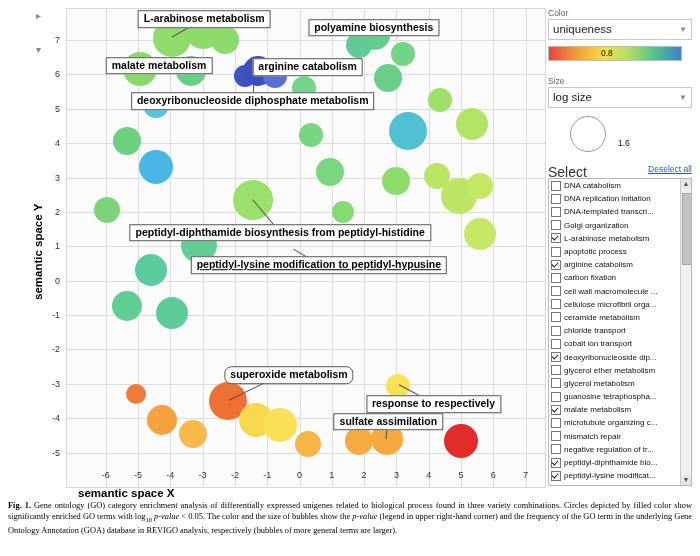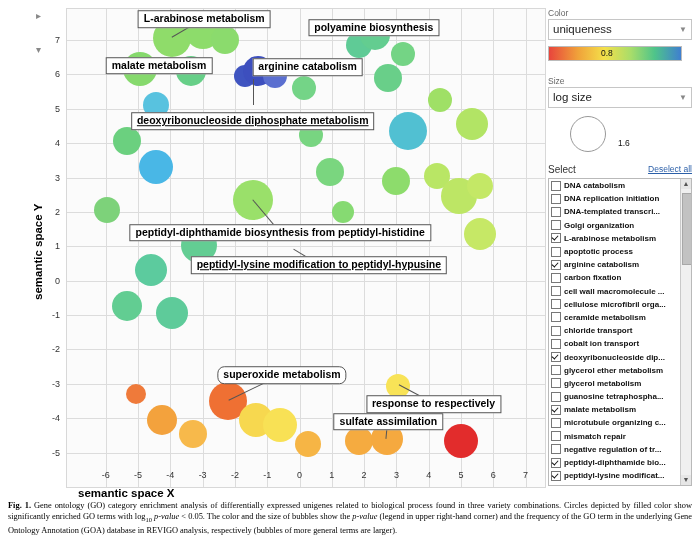--- a/index.html
+++ b/index.html
@@ -62,27 +62,27 @@
   .legend-grad .lbl{
     position:absolute;top:1px;font-size:8.5px;color:#111;
   }
   .size-legend{position:relative;height:44px;margin-top:4px;}
   .size-circle{
     position:absolute;border:1px solid #999;border-radius:50%;background:#fff;
   }
   .size-legend .num{position:absolute;font-size:8.5px;color:#111;}
 
   .select-head{margin-top:8px;position:relative;height:12px;}
-  .select-head .lft{position:absolute;left:0;top:0;font-size:10px;color:#333;}
+  .select-head .lft{position:absolute;left:0;top:0;font-size:14px;color:#333;}
   .select-head .rgt{position:absolute;right:0;top:0;font-size:8.5px;color:#2b5fa8;text-decoration:underline;}
   .list-box{
     margin-top:2px;border:1px solid #b9b9b9;background:#fff;height:306px;
     overflow:hidden;position:relative;
   }
-  .list-scroll{position:absolute;left:0;top:0;right:10px;bottom:0;overflow:hidden;font-weight:bold;}
+  .list-scroll{position:absolute;left:0;top:0;right:10px;bottom:0;overflow:hidden;}
   .list-item{
     display:flex;align-items:center;gap:3px;height:13.2px;padding:0 2px;
     font-size:8px;color:#111;white-space:nowrap;overflow:hidden;
   }
   .cb{
     width:8px;height:8px;border:1px solid #777;background:#fff;flex:0 0 auto;
     position:relative;
   }
   .cb.on:after{
     content:"";position:absolute;left:1px;top:0px;width:3px;height:5px;
@@ -190,27 +190,27 @@
         <div class="bubble" style="left: 394.027px; top: 431.576px; width: 34px; height: 34px; background: rgb(226, 44, 44);"></div>
         <div class="leader" style="left: 137.264px; top: 10.3165px; width: 37.4278px; transform: rotate(149.646deg);"></div>
         <div class="callout" style="left: 137.264px; top: 10.3165px;">L-arabinose metabolism</div>
         <div class="leader" style="left: 306.824px; top: 18.9137px; width: 7.06474px; transform: rotate(76.7865deg);"></div>
         <div class="callout" style="left: 306.824px; top: 18.9137px;">polyamine biosynthesis</div>
         <div class="leader" style="left: 92.0473px; top: 56.741px; width: 19.6811px; transform: rotate(169.937deg);"></div>
         <div class="callout" style="left: 92.0473px; top: 56.741px;">malate metabolism</div>
         <div class="leader" style="left: 240.615px; top: 58.4604px; width: 33.4219px; transform: rotate(165.094deg);"></div>
         <div class="callout" style="left: 240.615px; top: 58.4604px;">arginine catabolism</div>
         <div class="leader" style="left: 185.709px; top: 96.2878px; width: 25.7914px; transform: rotate(-90deg);"></div>
-        <div class="callout" style="left: 185.709px; top: 112px; text-decoration: underline;">deoxyribonucleoside diphosphate metabolism</div>
+        <div class="callout" style="left: 185.709px; top: 92px;">deoxyribonucleoside diphosphate metabolism</div>
         <div class="leader" style="left: 213.162px; top: 223.525px; width: 42.6722px; transform: rotate(-130.041deg);"></div>
         <div class="callout" style="left: 213.162px; top: 223.525px;">peptidyl-diphthamide biosynthesis from peptidyl-histidine</div>
         <div class="leader" style="left: 251.919px; top: 256.194px; width: 30.1175px; transform: rotate(-149.082deg);"></div>
         <div class="callout" style="left: 251.919px; top: 256.194px; text-decoration: underline;">peptidyl-lysine modification to peptidyl-hypusine</div>
         <div class="leader" style="left: 214.777px; top: 366.237px; width: 59.2037px; transform: rotate(154.174deg);"></div>
-        <div class="callout" style="left: 215px; top: 366.237px; border-radius: 7px;">superoxide metabolism</div>
+        <div class="callout" style="left: 222px; top: 366.237px; border-radius: 7px;">superoxide metabolism</div>
         <div class="leader" style="left: 366.574px; top: 395.468px; width: 40.2479px; transform: rotate(-151.97deg);"></div>
         <div class="callout" style="left: 366.574px; top: 395.468px;">response to respectively</div>
         <div class="leader" style="left: 321.358px; top: 412.662px; width: 17.2699px; transform: rotate(95.3654deg);"></div>
         <div class="callout" style="left: 321.358px; top: 412.662px;">sulfate assimilation</div>
       </div>
 
     <div id="ylab" class="axis-label">semantic space Y</div>
     <div id="xlab" class="axis-label">semantic space X</div>
   <div class="tick y" style="top: 452.612px; left: 38px;">-5</div>
       <div class="tick y" style="top: 418.223px; left: 38px;">-4</div>

